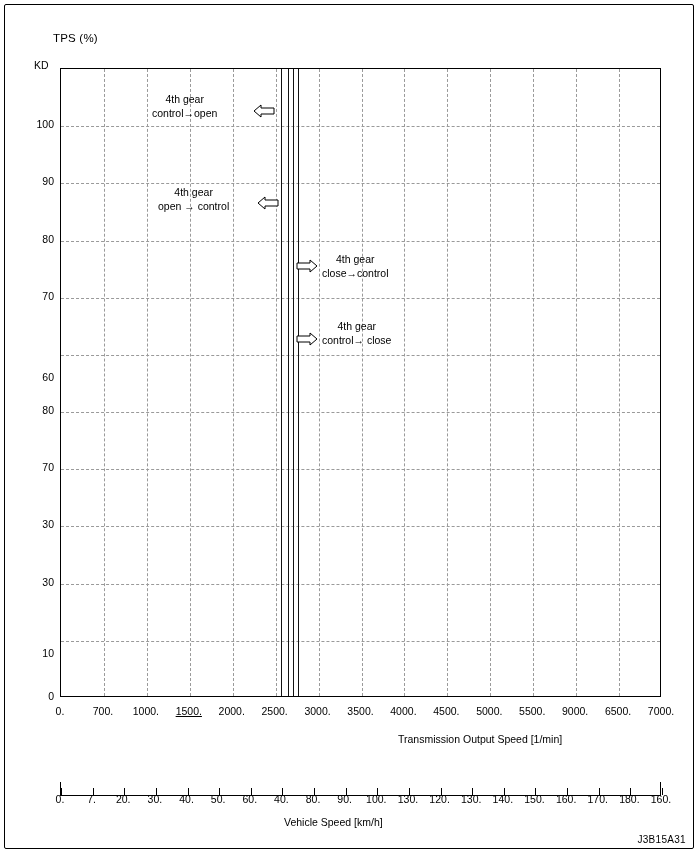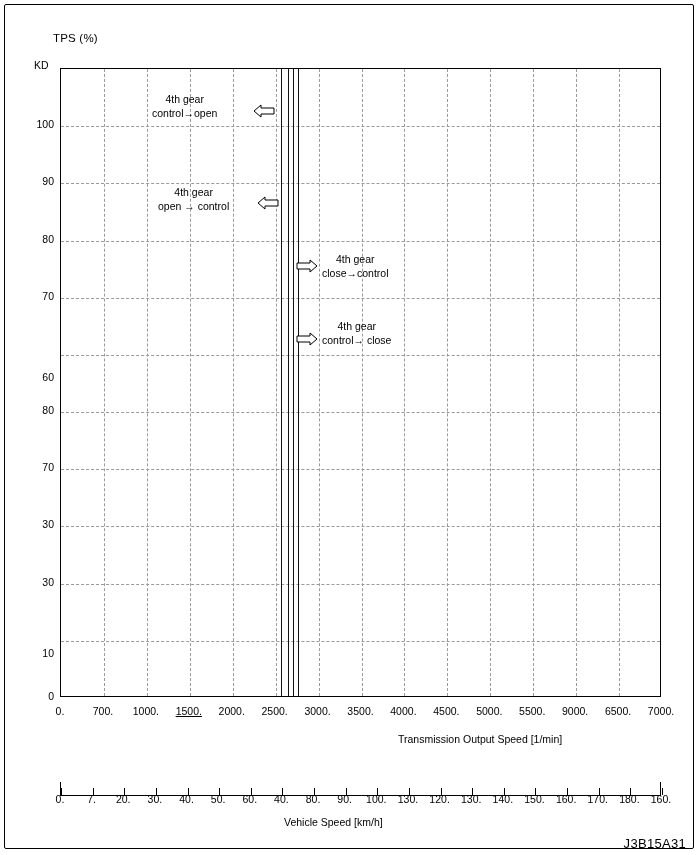--- a/index.html
+++ b/index.html
@@ -59,21 +59,21 @@
   .vs-axis{
     position:absolute;left:60px;top:782px;width:601px;height:14px;
     border-left:1px solid #000;border-right:1px solid #000;border-bottom:1px solid #000;
     box-sizing:border-box;
   }
   .vs-tick{position:absolute;bottom:0;width:0;border-left:1px solid #000;height:7px;}
   .vs-lab{position:absolute;font-size:10.5px;text-align:center;width:34px;top:793px;}
   .vs-title{position:absolute;font-size:10.5px;left:284px;top:816px;}
 
   .code{
-    position:absolute;right:14px;bottom:4px;font-size:13px;letter-spacing:.3px;color:#000;
+    position:absolute;right:14px;bottom:10px;font-size:10px;letter-spacing:.3px;color:#000;
   }
 </style>
 </head>
 <body>
 
 <div class="frame"></div>
 
 <div class="plot-wrap">
 
   <div class="tps-label">TPS (%)</div>

